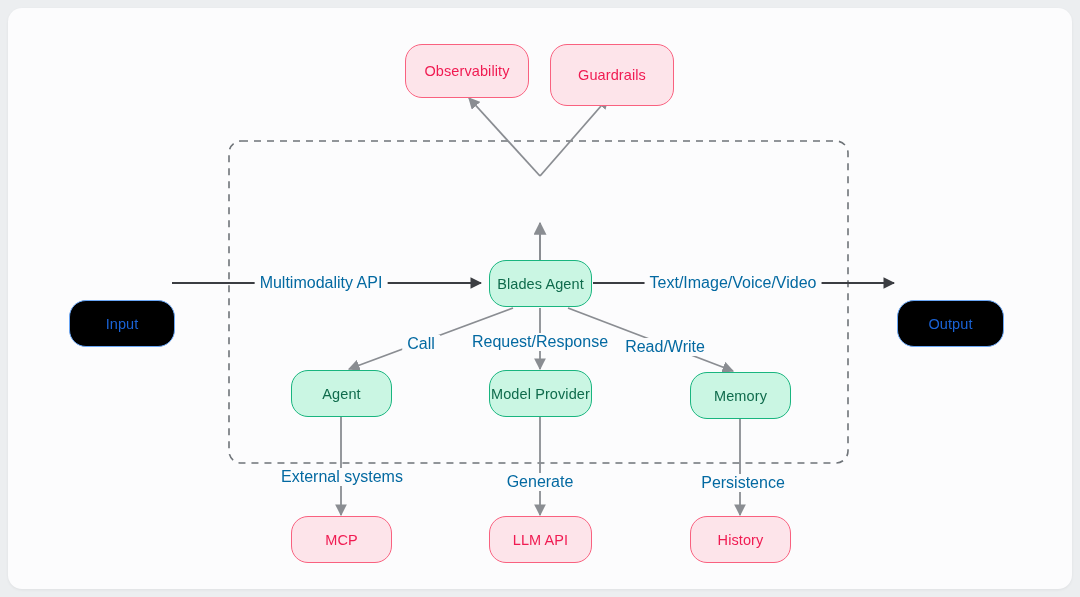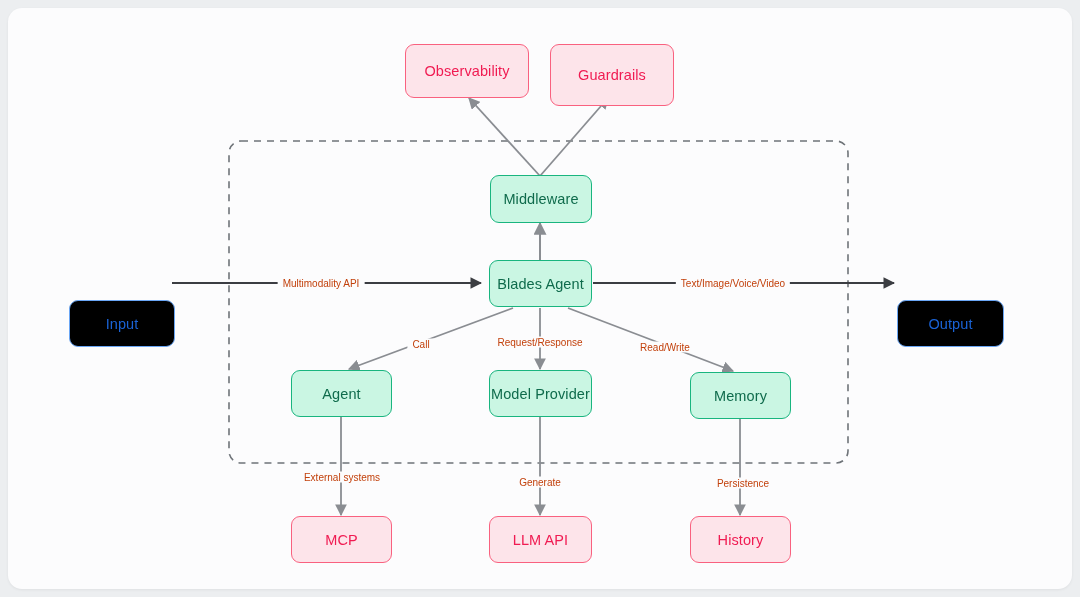--- a/index.html
+++ b/index.html
@@ -46,21 +46,21 @@
     width: 1064px;
     height: 581px;
     pointer-events: none;
   }
   .node {
     position: absolute;
     box-sizing: border-box;
     display: flex;
     align-items: center;
     justify-content: center;
-    border-radius: 9px;
+    border-radius: 17px;
     border-width: 1.4px;
     border-style: solid;
     font-size: 14.5px;
     letter-spacing: 0.1px;
     white-space: nowrap;
     cursor: pointer;
   }
   .node-green {
     background: #caf6e3;
     border-color: #19b57f;
@@ -72,22 +72,22 @@
     color: #f01b52;
   }
   .node-blue {
     background: #000000;
     border-color: #6aa6f5;
     color: #1a63d6;
     margin-top: 40px;
   }
   .edge-label {
     position: absolute;
-    font-size: 10px;
-    color: #c2410c;
+    font-size: 16px;
+    color: #0369a1;
     white-space: nowrap;
     background: #fcfcfd;
     padding: 0 5px;
     transform: translate(-50%, -50%);
     cursor: default;
   }
 </style>
 </head>
 <body>
 
@@ -143,21 +143,20 @@
       <div class="edge-label" style="left:334px; top:469px;">External systems</div>
 
       <div class="edge-label" style="left:532px; top:474px;">Generate</div>
 
       <div class="edge-label" style="left:735px; top:475px;">Persistence</div>
 
       <div class="node node-pink" style="left:397px; top:36px; width:124px; height:54px;">Observability</div>
 
       <div class="node node-pink" style="left:542px; top:36px; width:124px; height:62px;">Guardrails</div>
 
-      <div class="node node-green" style="left:482px; top:167px; width:102px; height:48px;">Middleware</div>
 
       <div class="node node-blue" style="left:61px; top:252px; width:106px; height:47px;">Input</div>
 
       <div class="node node-green" style="left:481px; top:252px; width:103px; height:47px;">Blades Agent</div>
 
       <div class="node node-blue" style="left:889px; top:252px; width:107px; height:47px;">Output</div>
 
       <div class="node node-green" style="left:283px; top:362px; width:101px; height:47px;">Agent</div>
 
       <div class="node node-green" style="left:481px; top:362px; width:103px; height:47px;">Model Provider</div>

